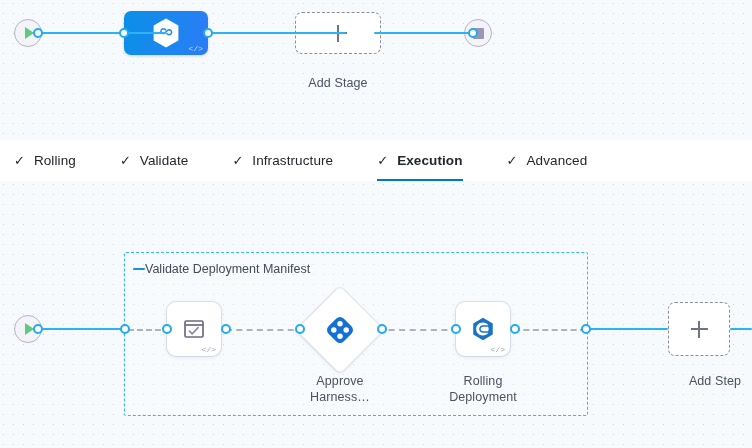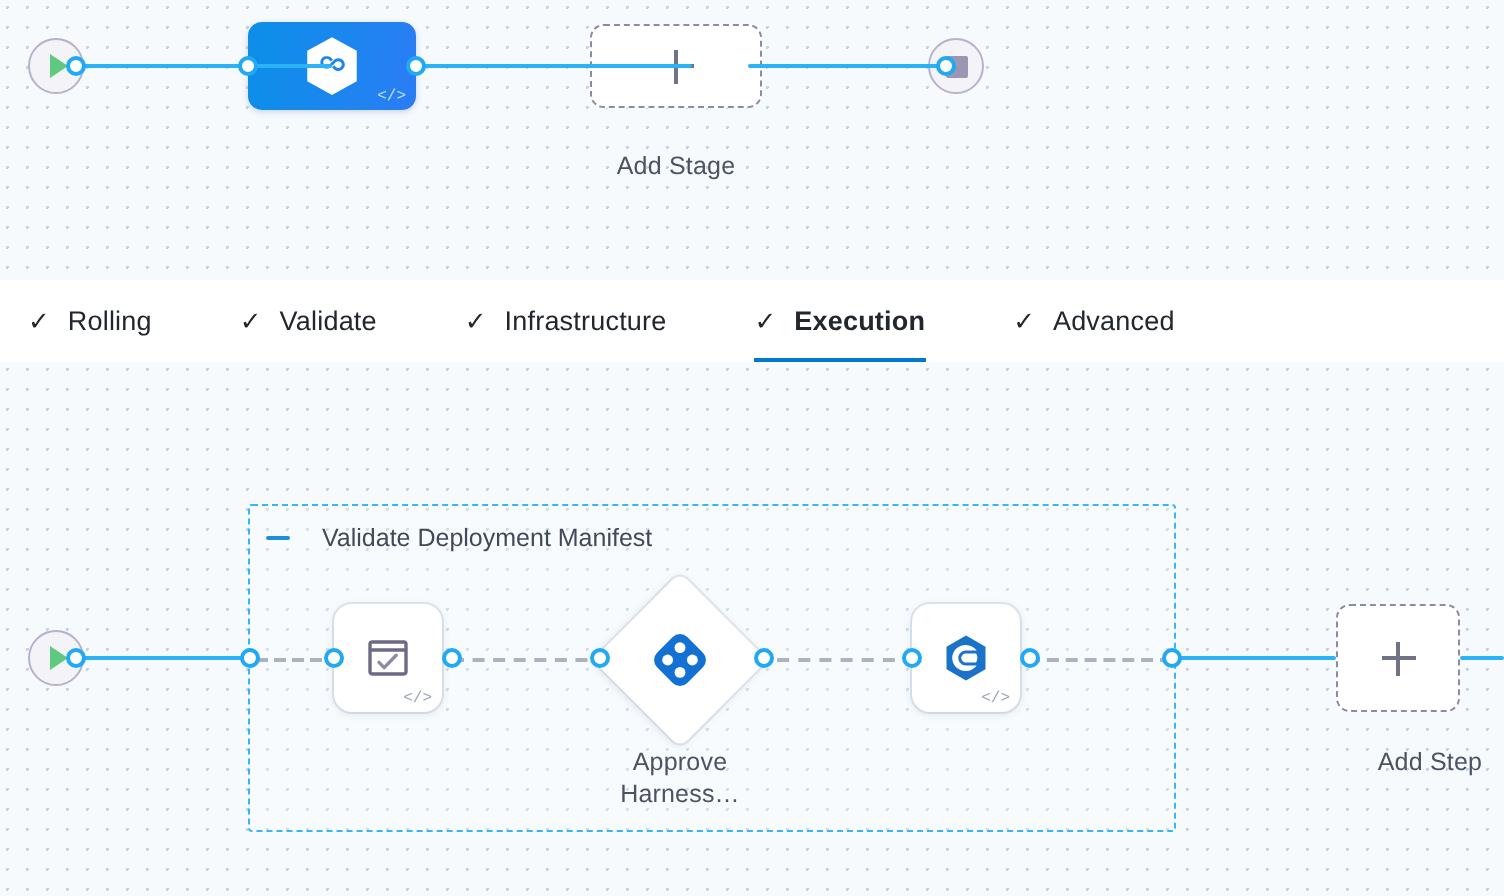--- a/index.html
+++ b/index.html
@@ -101,21 +101,21 @@
     position:absolute;text-align:center;color:#4a5263;font-size:12.5px;
     line-height:16px;letter-spacing:0.1px;
   }
 
   
   .group{
     position:absolute;border:1.3px dashed #35b7f5;border-radius:2px;
     background:rgba(255,255,255,0.22);box-sizing:border-box;
   }
   .group-head{
-    position:absolute;display:flex;align-items:center;gap:16px;white-space:nowrap;
+    position:absolute;display:flex;align-items:center;gap:0;white-space:nowrap;
   }
   .collapse-dash{width:12px;height:2.4px;background:#1d8ed8;border-radius:2px;display:block;}
   .group-title{color:#41495a;font-size:12.5px;line-height:14px;}
 
   
   .step-box{
     width:54px;height:54px;border-radius:9px;background:#ffffff;
     box-shadow:0 1px 4px rgba(40,70,110,.13),0 0 0 1px rgba(220,228,238,.9);
     display:flex;align-items:center;justify-content:center;position:absolute;
   }
@@ -246,20 +246,21 @@
     <div class="step-box" style="left:456px;top:121px;">
       <svg width="26" height="26" viewBox="0 0 32 32">
         <path d="M16 2.2 28 9.1v13.8L16 29.8 4 22.9V9.1z" fill="#1b72c9"></path>
         <path d="M22.6 11.4c-1.5-2.1-4-3.4-6.8-3.4-4.6 0-8.3 3.6-8.3 8s3.7 8 8.3 8c2.8 0 5.3-1.3 6.8-3.4h-6.6c-2.6 0-4.7-2.1-4.7-4.6s2.1-4.6 4.7-4.6z" fill="#ffffff"></path>
         <path d="M16 13.2c-1.6 0-2.9 1.3-2.9 2.8s1.3 2.8 2.9 2.8h6.2c.5-.9.8-1.8.8-2.8s-.3-2-.8-2.8z" fill="#ffffff"></path>
       </svg>
       <span class="code-badge dark">&lt;/&gt;</span>
     </div>
     <div class="port" style="left:451px;top:143px;"></div>
     <div class="port" style="left:510px;top:143px;"></div>
+    <div class="nlabel" style="left:438px;top:192px;width:90px;">Rolling Deployment</div>
 
     <div class="port" style="left:581px;top:143px;"></div>
 
     <div class="add-box" style="left:668px;top:121px;width:62px;height:54px;">
       <span class="plus"></span>
     </div>
     <div class="nlabel" style="left:670px;top:192px;width:90px;text-align:center;">Add Step</div>
   </div>
 
 </div>

